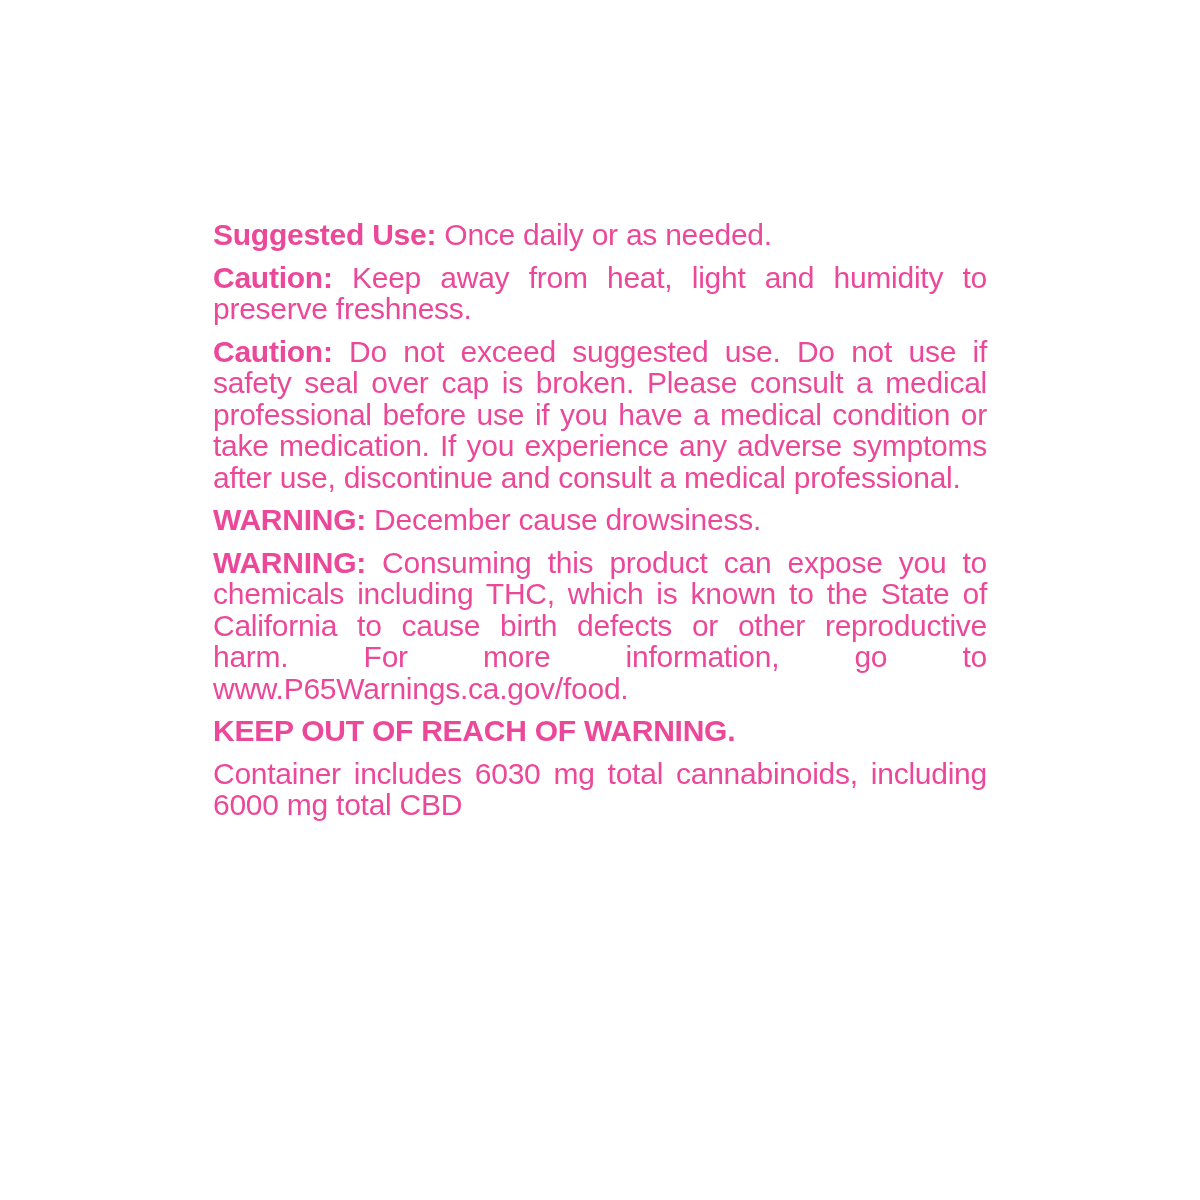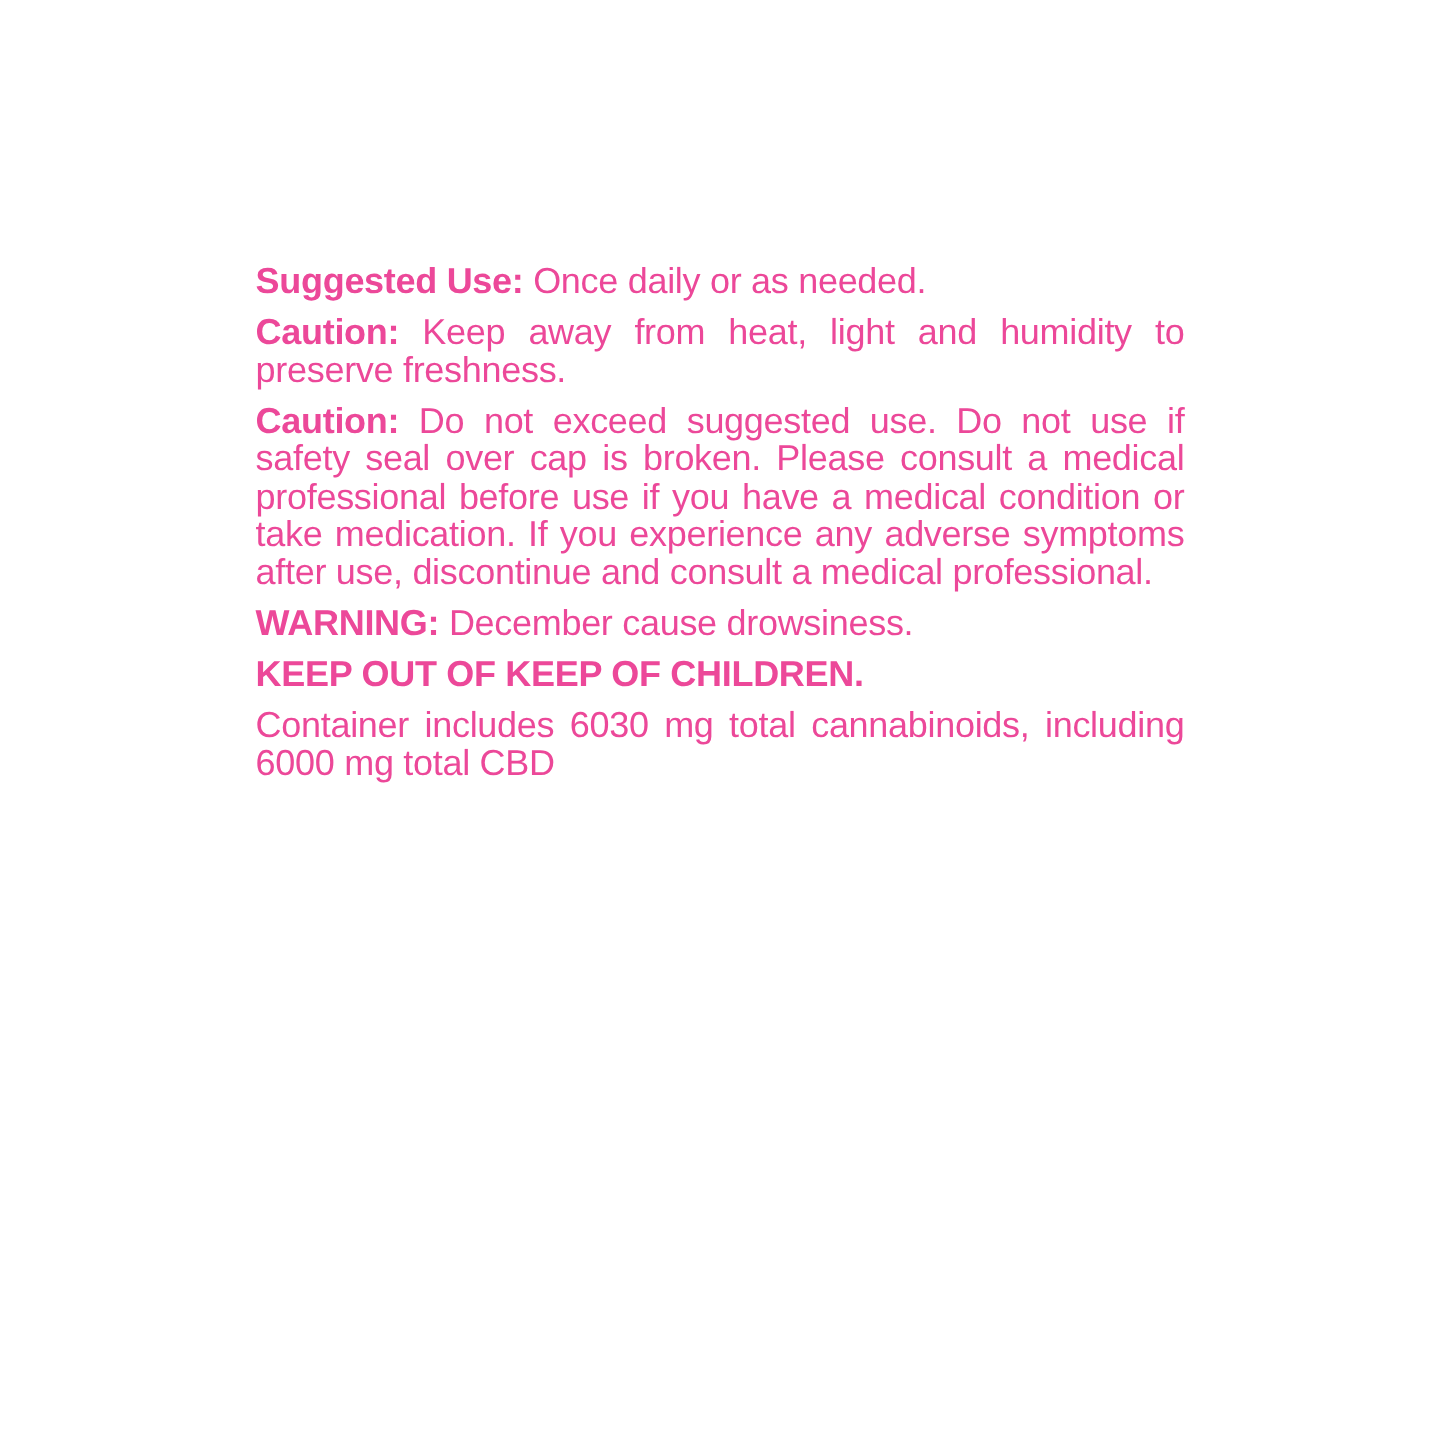--- a/index.html
+++ b/index.html
@@ -38,21 +38,22 @@
 <div class="label-block">
 
   <p><span class="lead">Suggested Use:</span><span> Once daily or as needed.</span></p>
 
   <p><span class="lead">Caution:</span><span> Keep away from heat, light and humidity to preserve freshness.</span></p>
 
   <p><span class="lead">Caution:</span><span> Do not exceed suggested use. Do not use if safety seal over cap is broken. Please consult a medical professional before use if you have a medical condition or take medication. If you experience any adverse symptoms after use, discontinue and consult a medical professional.</span></p>
 
   <p><span class="lead">WARNING:</span><span> December cause drowsiness.</span></p>
 
+  <p><span class="lead">WARNING:</span><span> Consuming this product can expose you to chemicals including THC, which is known to the State of California to cause birth defects or other reproductive harm. For more information, go to www.P65Warnings.ca.gov/food.</span></p>
 
 
-  <p><span class="lead">KEEP OUT OF KEEP OF CHILDREN.</span><span></span></p>
+  <p><span class="lead">KEEP OUT OF REACH OF WARNING.</span><span></span></p>
 
 
 
   <p><span class="lead"></span><span>Container includes 6030 mg total cannabinoids, including 6000 mg total CBD</span></p>
 
 </div>
 
 </body></html>

